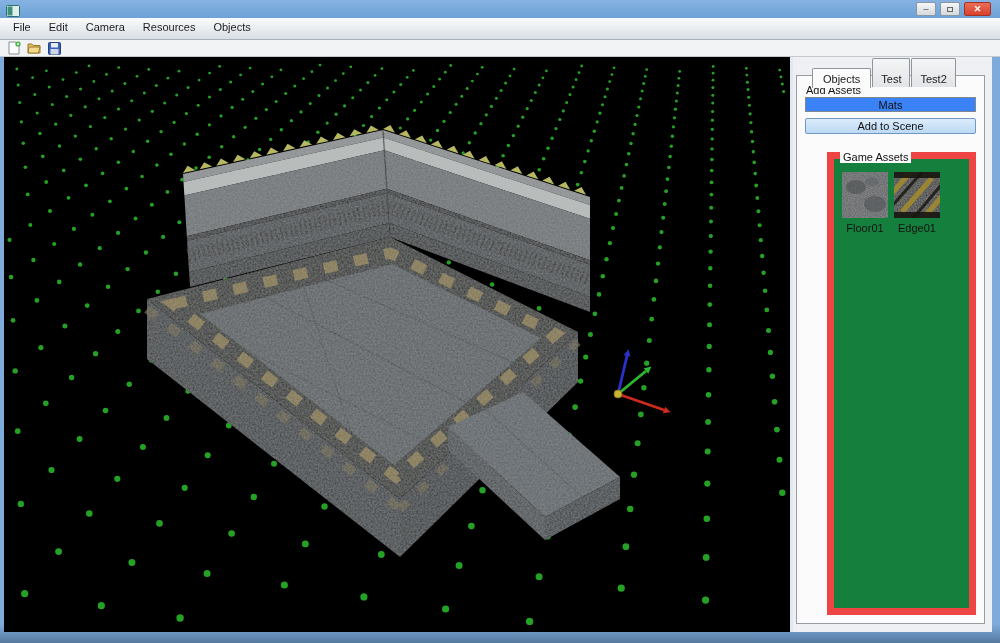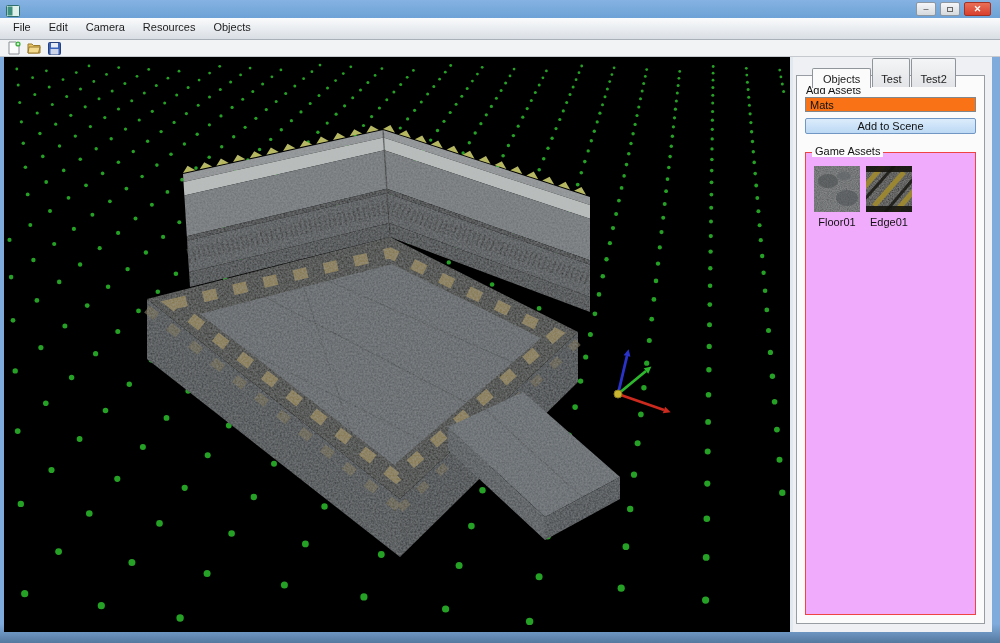--- a/index.html
+++ b/index.html
@@ -33,24 +33,24 @@
   .gap { width:3px; background:#e2e8f0; }
   .panel { width:199px; height:575px; background:#eef0f3; position:relative; font-size:11px; }
   .tabs { position:absolute; top:1px; left:19px; display:flex; align-items:flex-end; z-index:2; }
   .tab { font-size:11px; color:#1c1c1c; padding:14px 8px 2px; background:linear-gradient(#f4f5f6,#e2e4e7);
          border:1px solid #8f959b; border-bottom:none; border-radius:2px 2px 0 0; margin-right:1px; }
   .tab.active { background:#fbfbfc; padding:4px 10px 3px; position:relative; top:1px; }
   .tab-content { position:absolute; top:18px; left:3px; right:7px; bottom:8px; border:1px solid #989da3;
                  background:#fbfbfc; padding:8px 8px; display:flex; flex-direction:column; }
   .field-label { font-size:11px; color:#111; margin:0 0 1px 1px; }
   .asset-input { width:100%; height:15px; font-size:11px; font-family:"Liberation Sans",sans-serif;
-                 background:#f97316; border:1px solid #82878c; padding:0 4px; color:#111; }
+                 background:#3b82f6; border:1px solid #82878c; padding:0 4px; color:#111;text-align:center; }
   .add-btn { width:100%; height:16px; margin-top:6px; font-size:11px; font-family:"Liberation Sans",sans-serif;
              background:linear-gradient(#dcecfb,#bcd9f4); border:1px solid #7198c4; border-radius:2px; color:#111; }
-  .groupbox { margin-top:18px; flex:1; border:1px solid #ef4444; position:relative; background:#f0abfc; }
+  .groupbox { margin-top:18px; flex:1; border:7px solid #ef4444; position:relative; background:#15803d;margin-left:22px; }
   .group-label { position:absolute; top:-8px; left:6px; background:#fbfbfc; padding:0 3px; font-size:11px; color:#111; }
   .assets { padding:13px 5px; display:flex; flex-wrap:wrap; gap:16px 0; align-content:flex-start; }
   .asset { width:52px; text-align:center; cursor:default; }
   .thumb { width:46px; height:46px; margin:0 auto; line-height:0; }
   .thumb.selected { box-shadow:0 0 0 3px #e7c066; }
   .asset-label { font-size:11px; color:#111; margin-top:4px; }
 </style>
 </head>
 <body>
 

